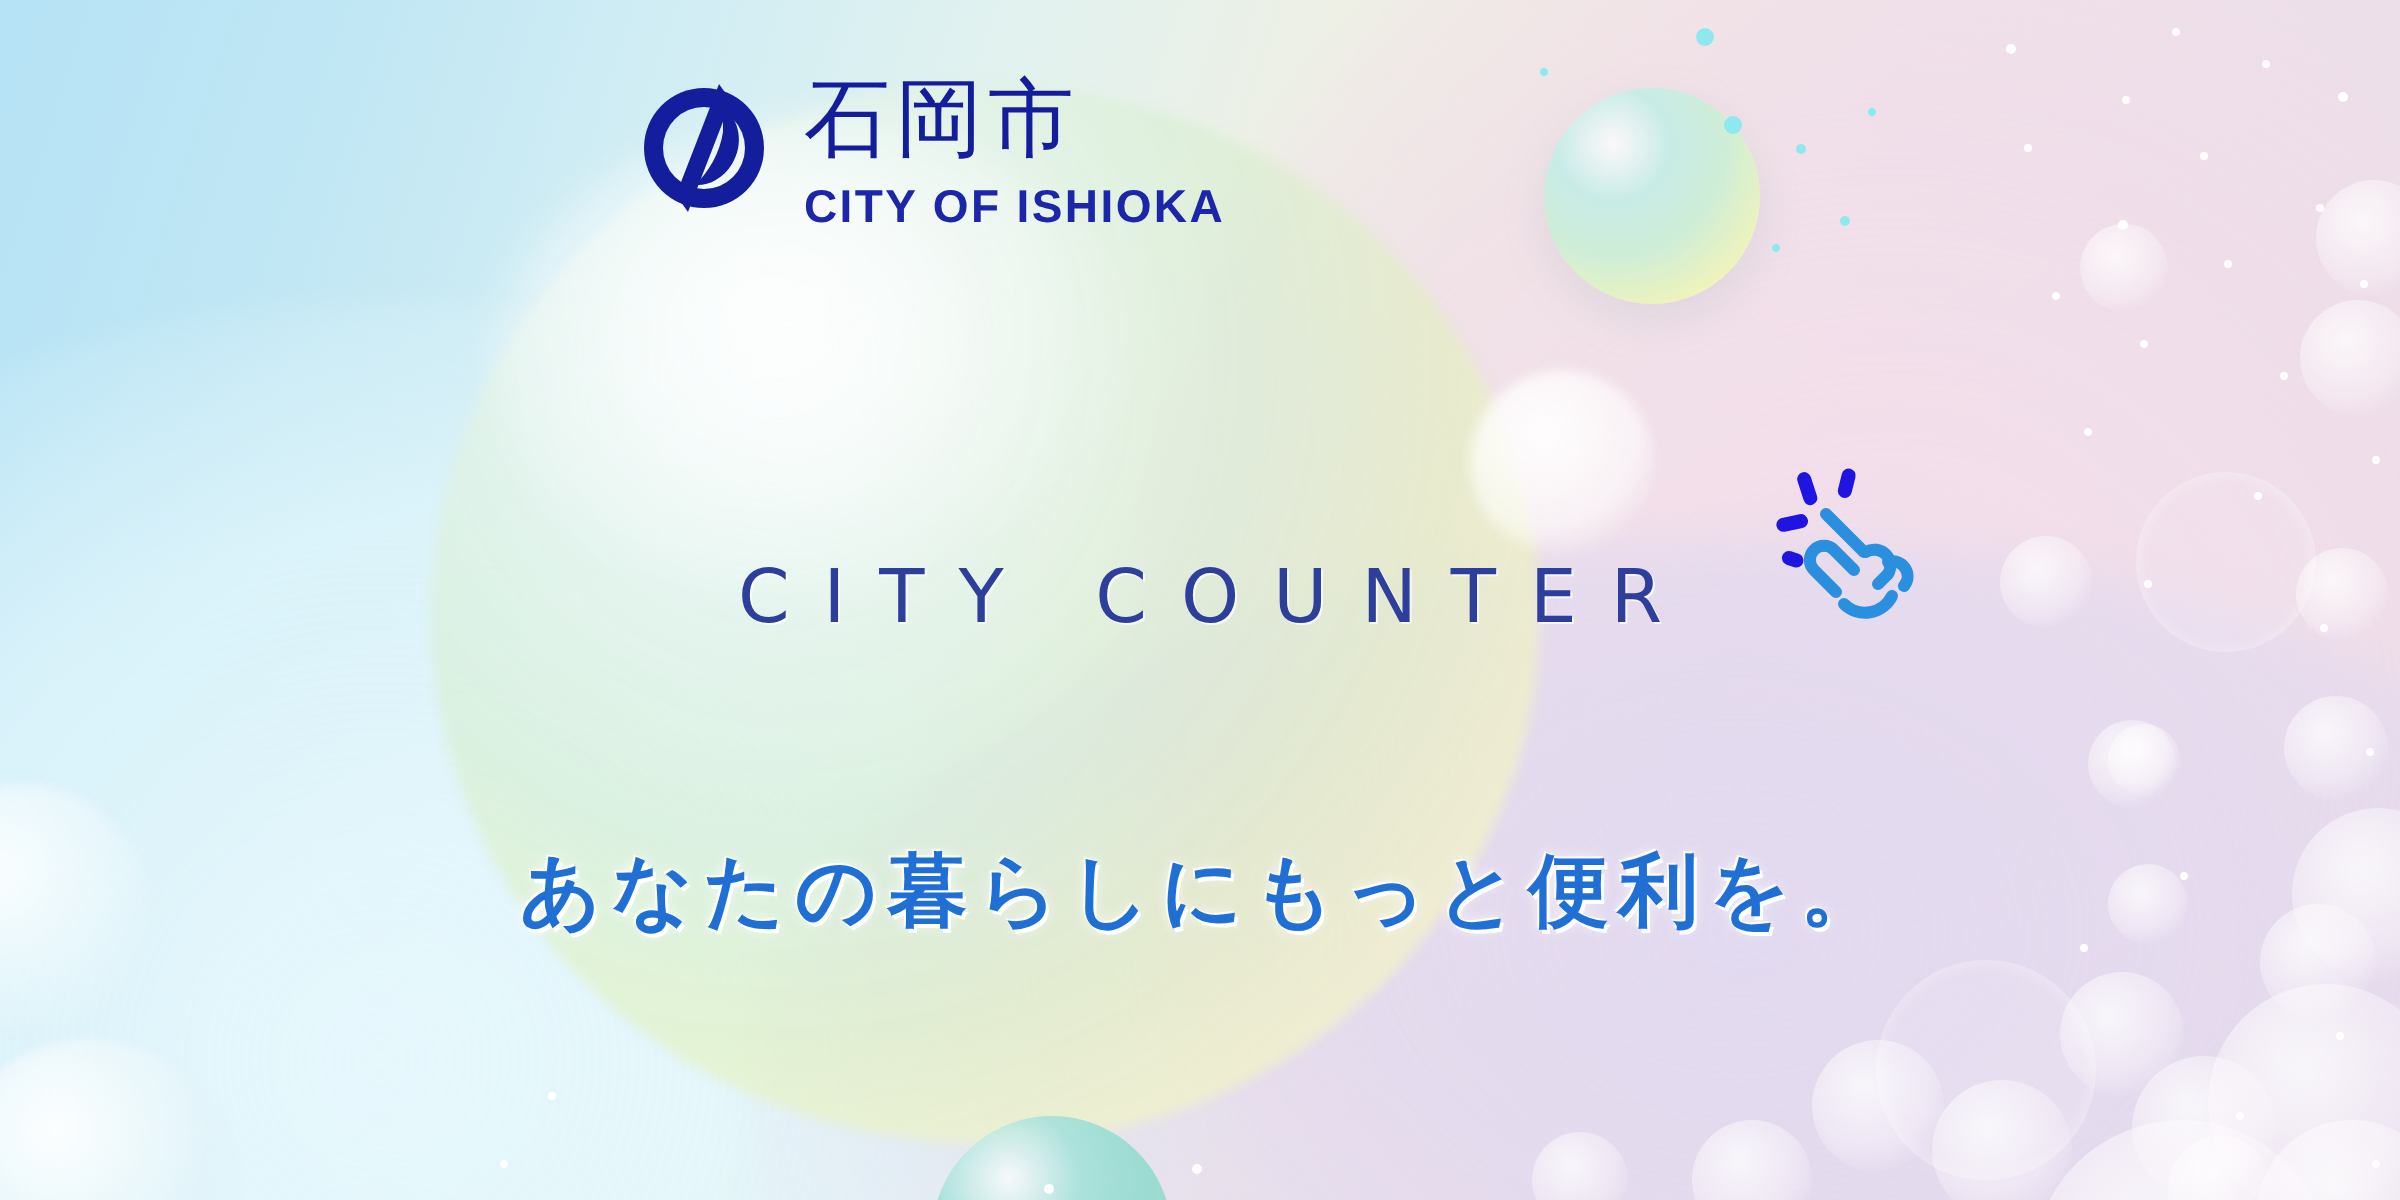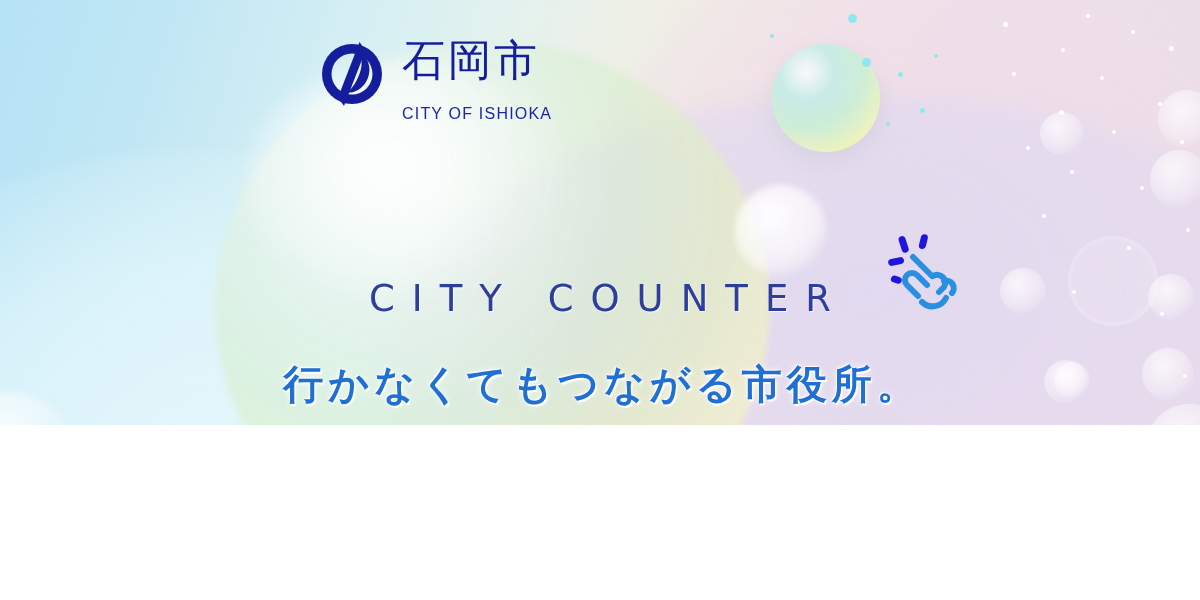--- a/index.html
+++ b/index.html
@@ -2,21 +2,21 @@
 <html><head>
 <meta charset="utf-8">
 <title>Ishioka Smart Counter</title>
 <style>
   * { margin:0; padding:0; box-sizing:border-box; }
   html, body {
     width:1200px; height:600px; overflow:hidden;
     font-family:"Liberation Sans","DejaVu Sans",sans-serif;
   }
   .stage{
-    position:relative; width:1200px; height:425px; overflow:hidden;
+    position:relative; width:1200px; height:600px; overflow:hidden;
     background:
       linear-gradient(108deg,
         #b6e3f6 0%,
         #bfe6f4 12%,
         #d3eef4 26%,
         #e3f2ee 38%,
         #eef0e6 48%,
         #f2e9e6 58%,
         #efe2e9 70%,
         #ece0ea 84%,
@@ -134,22 +134,22 @@
     display:flex; align-items:flex-start; gap:14px;
   }
   .emblem{ width:72px; height:72px; flex:0 0 72px; margin-top:2px; }
   .logo-text{ display:flex; flex-direction:column; }
   .city-name{
     font-family:"Liberation Serif","DejaVu Serif",serif;
     font-size:43px; line-height:50px; color:#141e9c;
     letter-spacing:3px; font-weight:400;
   }
   .city-en{
-    font-size:16px; line-height:20px; color:#1b27a8;
-    font-weight:400; letter-spacing:1.2px; margin-top:18px;
+    font-size:23px; line-height:20px; color:#1b27a8;
+    font-weight:700; letter-spacing:1.2px; margin-top:7px;
   }
 
   
   .title-row{
     position:absolute; left:0; top:122px; width:1200px;
     display:flex; align-items:center; justify-content:center; gap:14px;
   }
   .title-jp{
     font-family:"DejaVu Sans","Liberation Sans",sans-serif;
     font-size:118px; line-height:128px; font-weight:700;
@@ -323,16 +323,16 @@
           <path d="M32 64 L21 53 a7 7 0 0 1 10 -10 L41 53"></path>
           <path d="M47 44 a8 8 0 0 1 11 11 L53 60"></path>
           <path d="M58 49 a7.5 7.5 0 0 1 8 12"></path>
           <path d="M36 70 a15 15 0 0 0 24 -4"></path>
         </g>
       </svg>
     </span>
 
     <div class="subtitle-en">CITY COUNTER</div>
 
-    <div class="tagline tagline-1">行かなくてもつながる市役所。</div>
+    <div class="tagline tagline-2">あなたの暮らしにもっと便利を。</div>
 
   </div>
 </div>
 
 </body></html>

